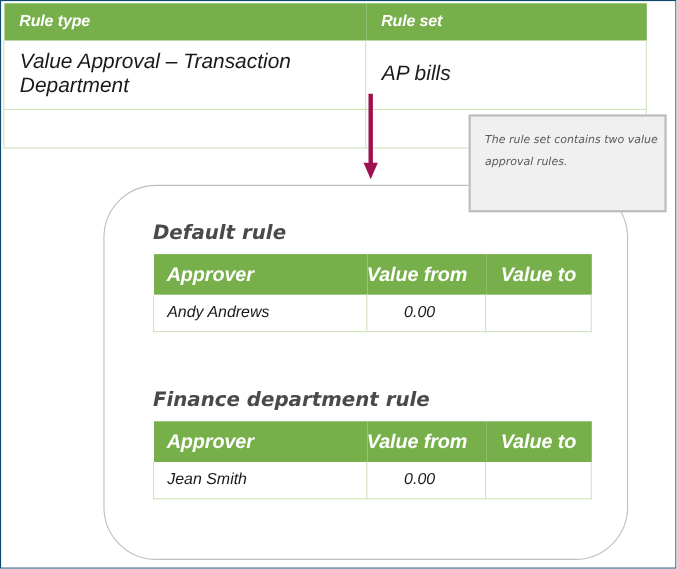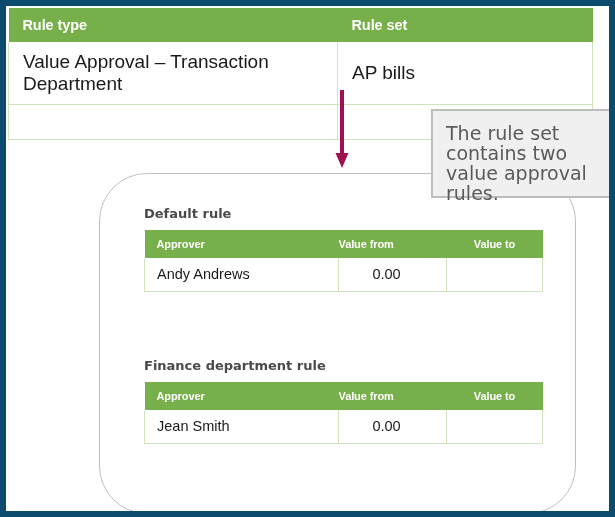--- a/index.html
+++ b/index.html
@@ -10,23 +10,24 @@
   body {
     font-family: "Liberation Sans", sans-serif;
     -webkit-font-smoothing: antialiased;
   }
 
   #page {
     position: relative;
     width: 615px;
     height: 517px;
     background: #ffffff;
-    border: 6px solid #0c4a6e;
+    border: 1px solid #0c4a6e;
     box-sizing: border-box;
     overflow: hidden;
+    font-style: italic;
   }
 
   
   .round-container {
     position: absolute;
     left: 93px;
     top: 167px;
     width: 477px;
     height: 341px;
     border: 1.5px solid #bfbfbf;
@@ -87,53 +88,53 @@
     top: 103px;
     width: 180px;
     height: 89px;
     background: #f0f0f0;
     border: 2px solid #bdbdbd;
     box-sizing: border-box;
     z-index: 5;
   }
   .callout-text {
     color: #5a5a5a;
-    font-size: 19px;
+    font-size: 10px;
     line-height: 20px;
     padding: 12px 0 0 13px;
     font-family: "DejaVu Sans", sans-serif;
   }
 
   
   .rule-block {
     position: absolute;
     left: 138px;
     width: 386px;
     z-index: 3;
   }
   .rule-block.first { top: 200px; }
   .rule-block.second { top: 352px; }
 
   .rule-title {
-    font-size: 13px;
+    font-size: 18px;
     font-weight: bold;
     color: #4a4a4a;
     margin-bottom: 9px;
     font-family: "DejaVu Sans", sans-serif;
   }
 
   .inner-table {
     width: 386px;
     border-collapse: collapse;
     table-layout: fixed;
   }
   .inner-table th {
     background: #77b04a;
     color: #ffffff;
-    font-size: 11px;
+    font-size: 18px;
     font-weight: bold;
     padding: 8px 0 8px 0;
     border: none;
     letter-spacing: -0.1px;
   }
   .inner-table th.c-approver {
     width: 182px;
     text-align: left;
     padding-left: 12px;
   }

